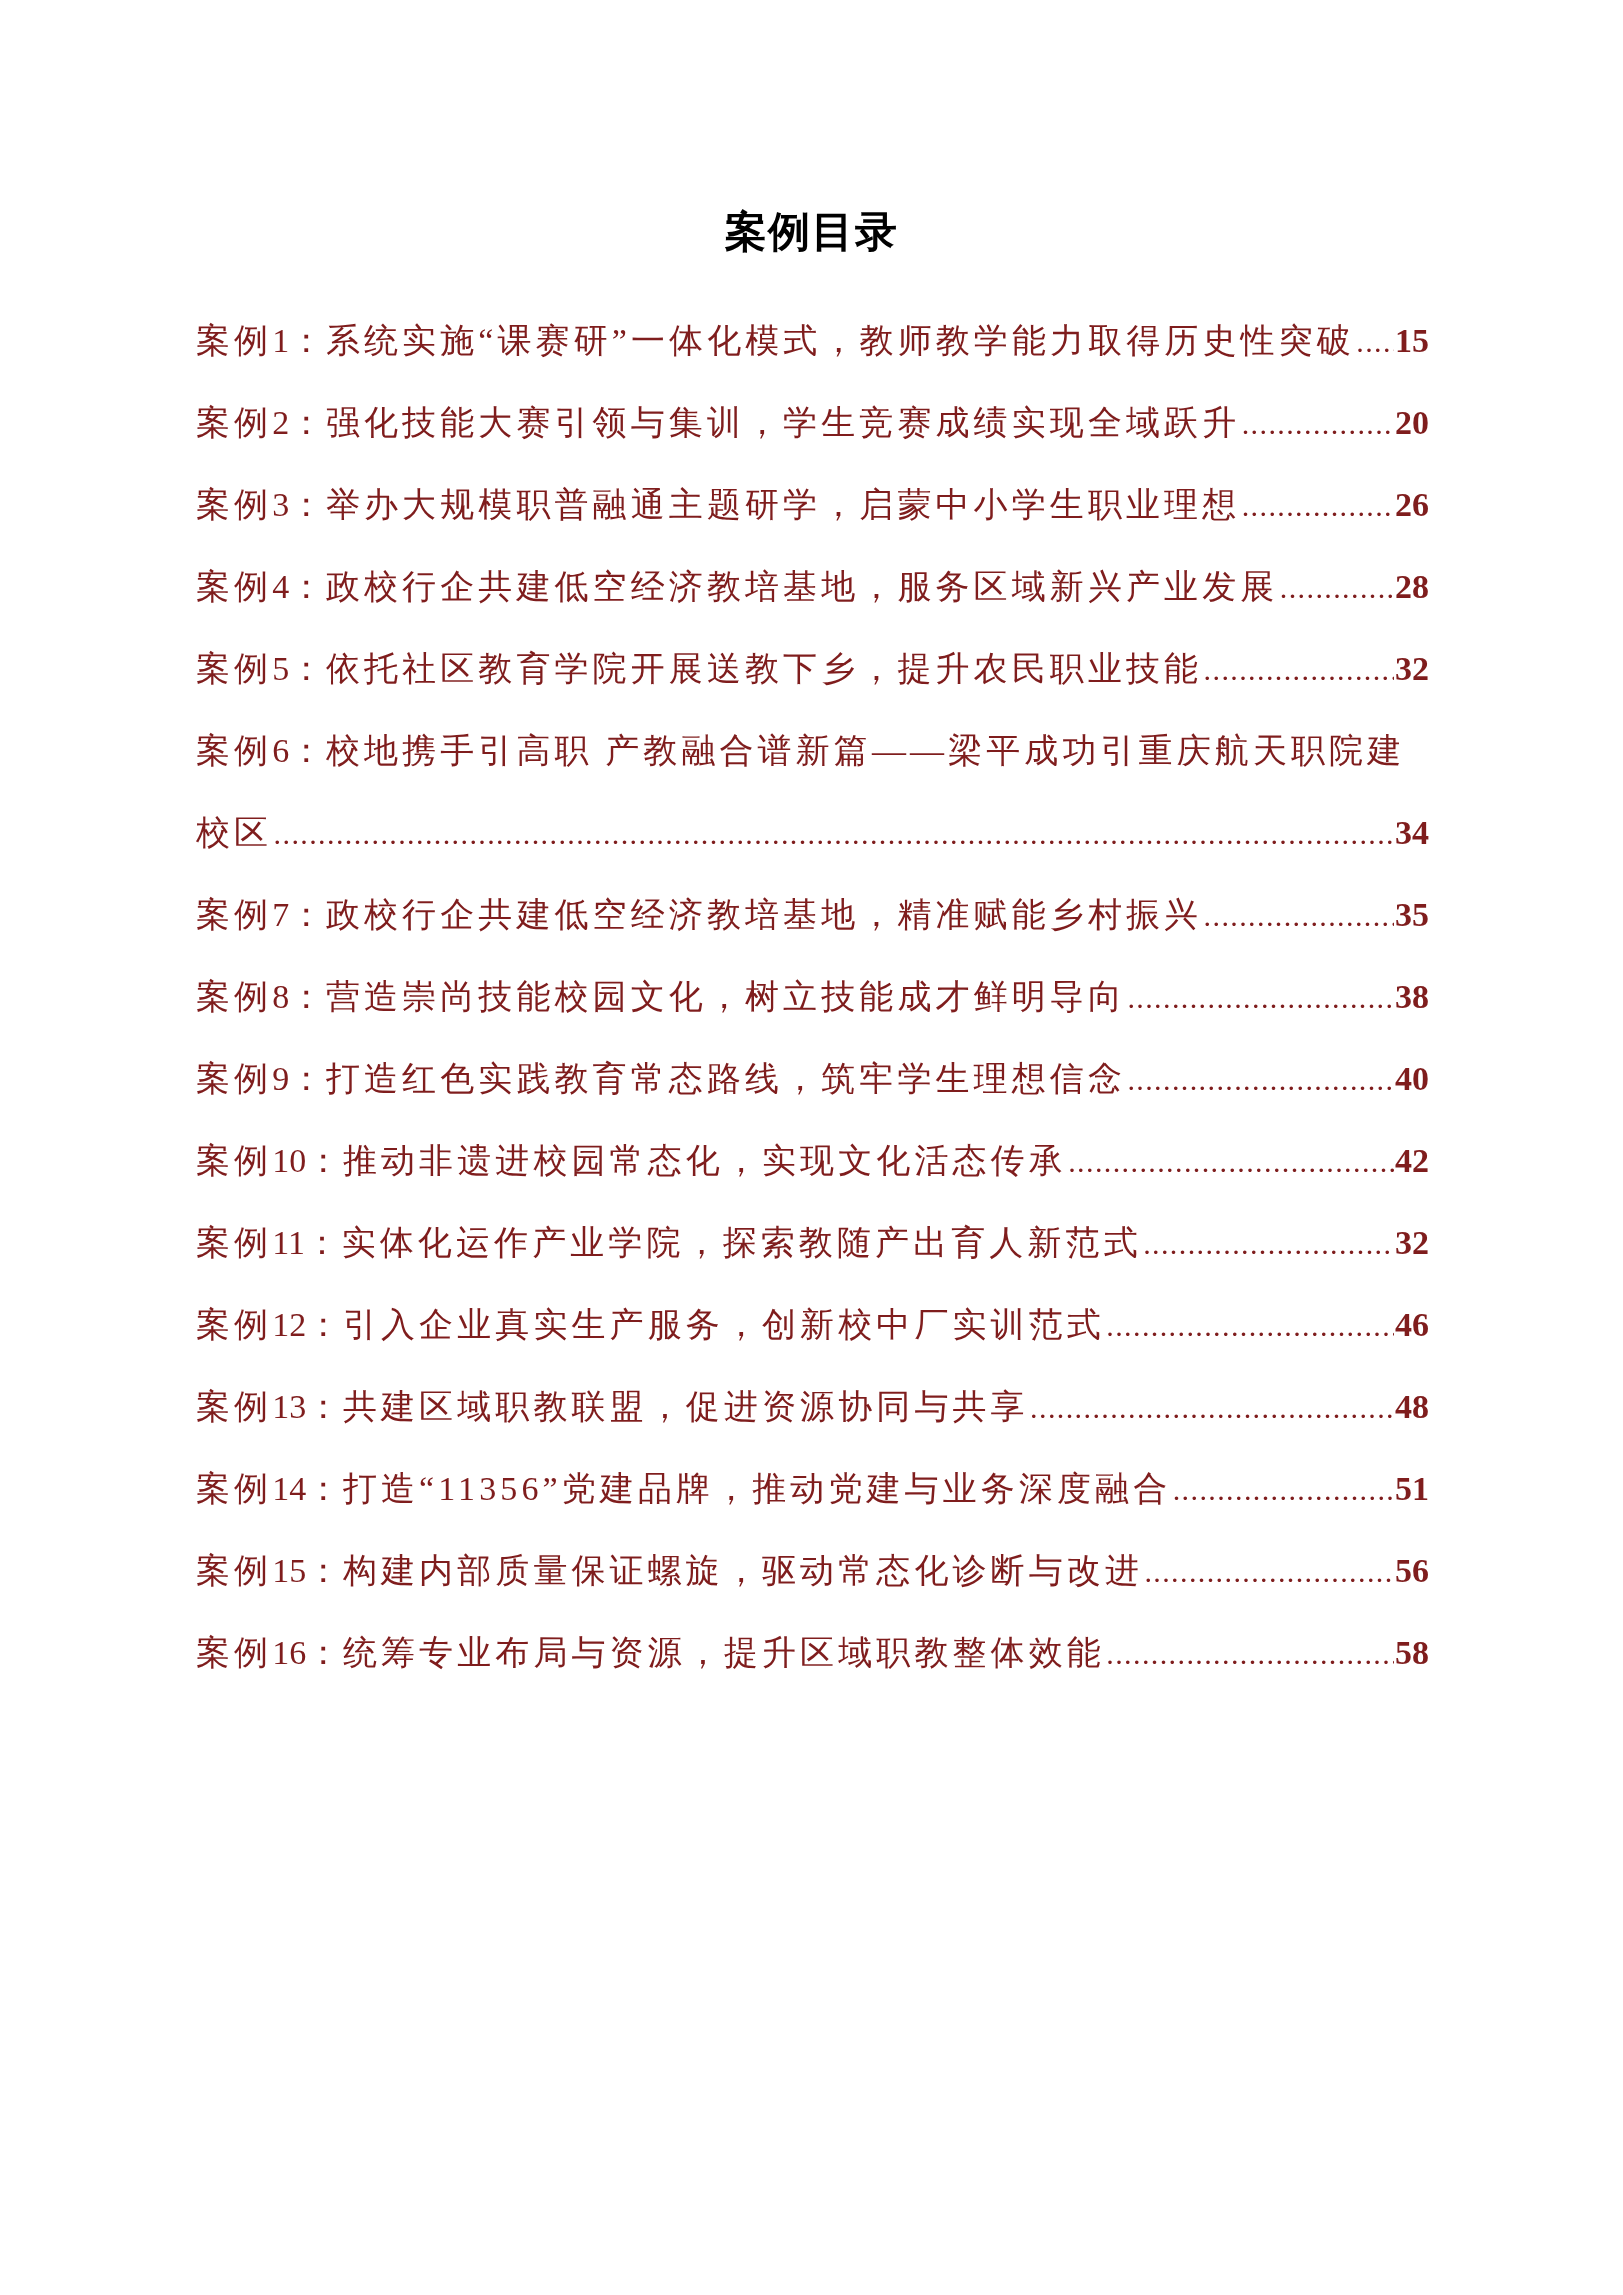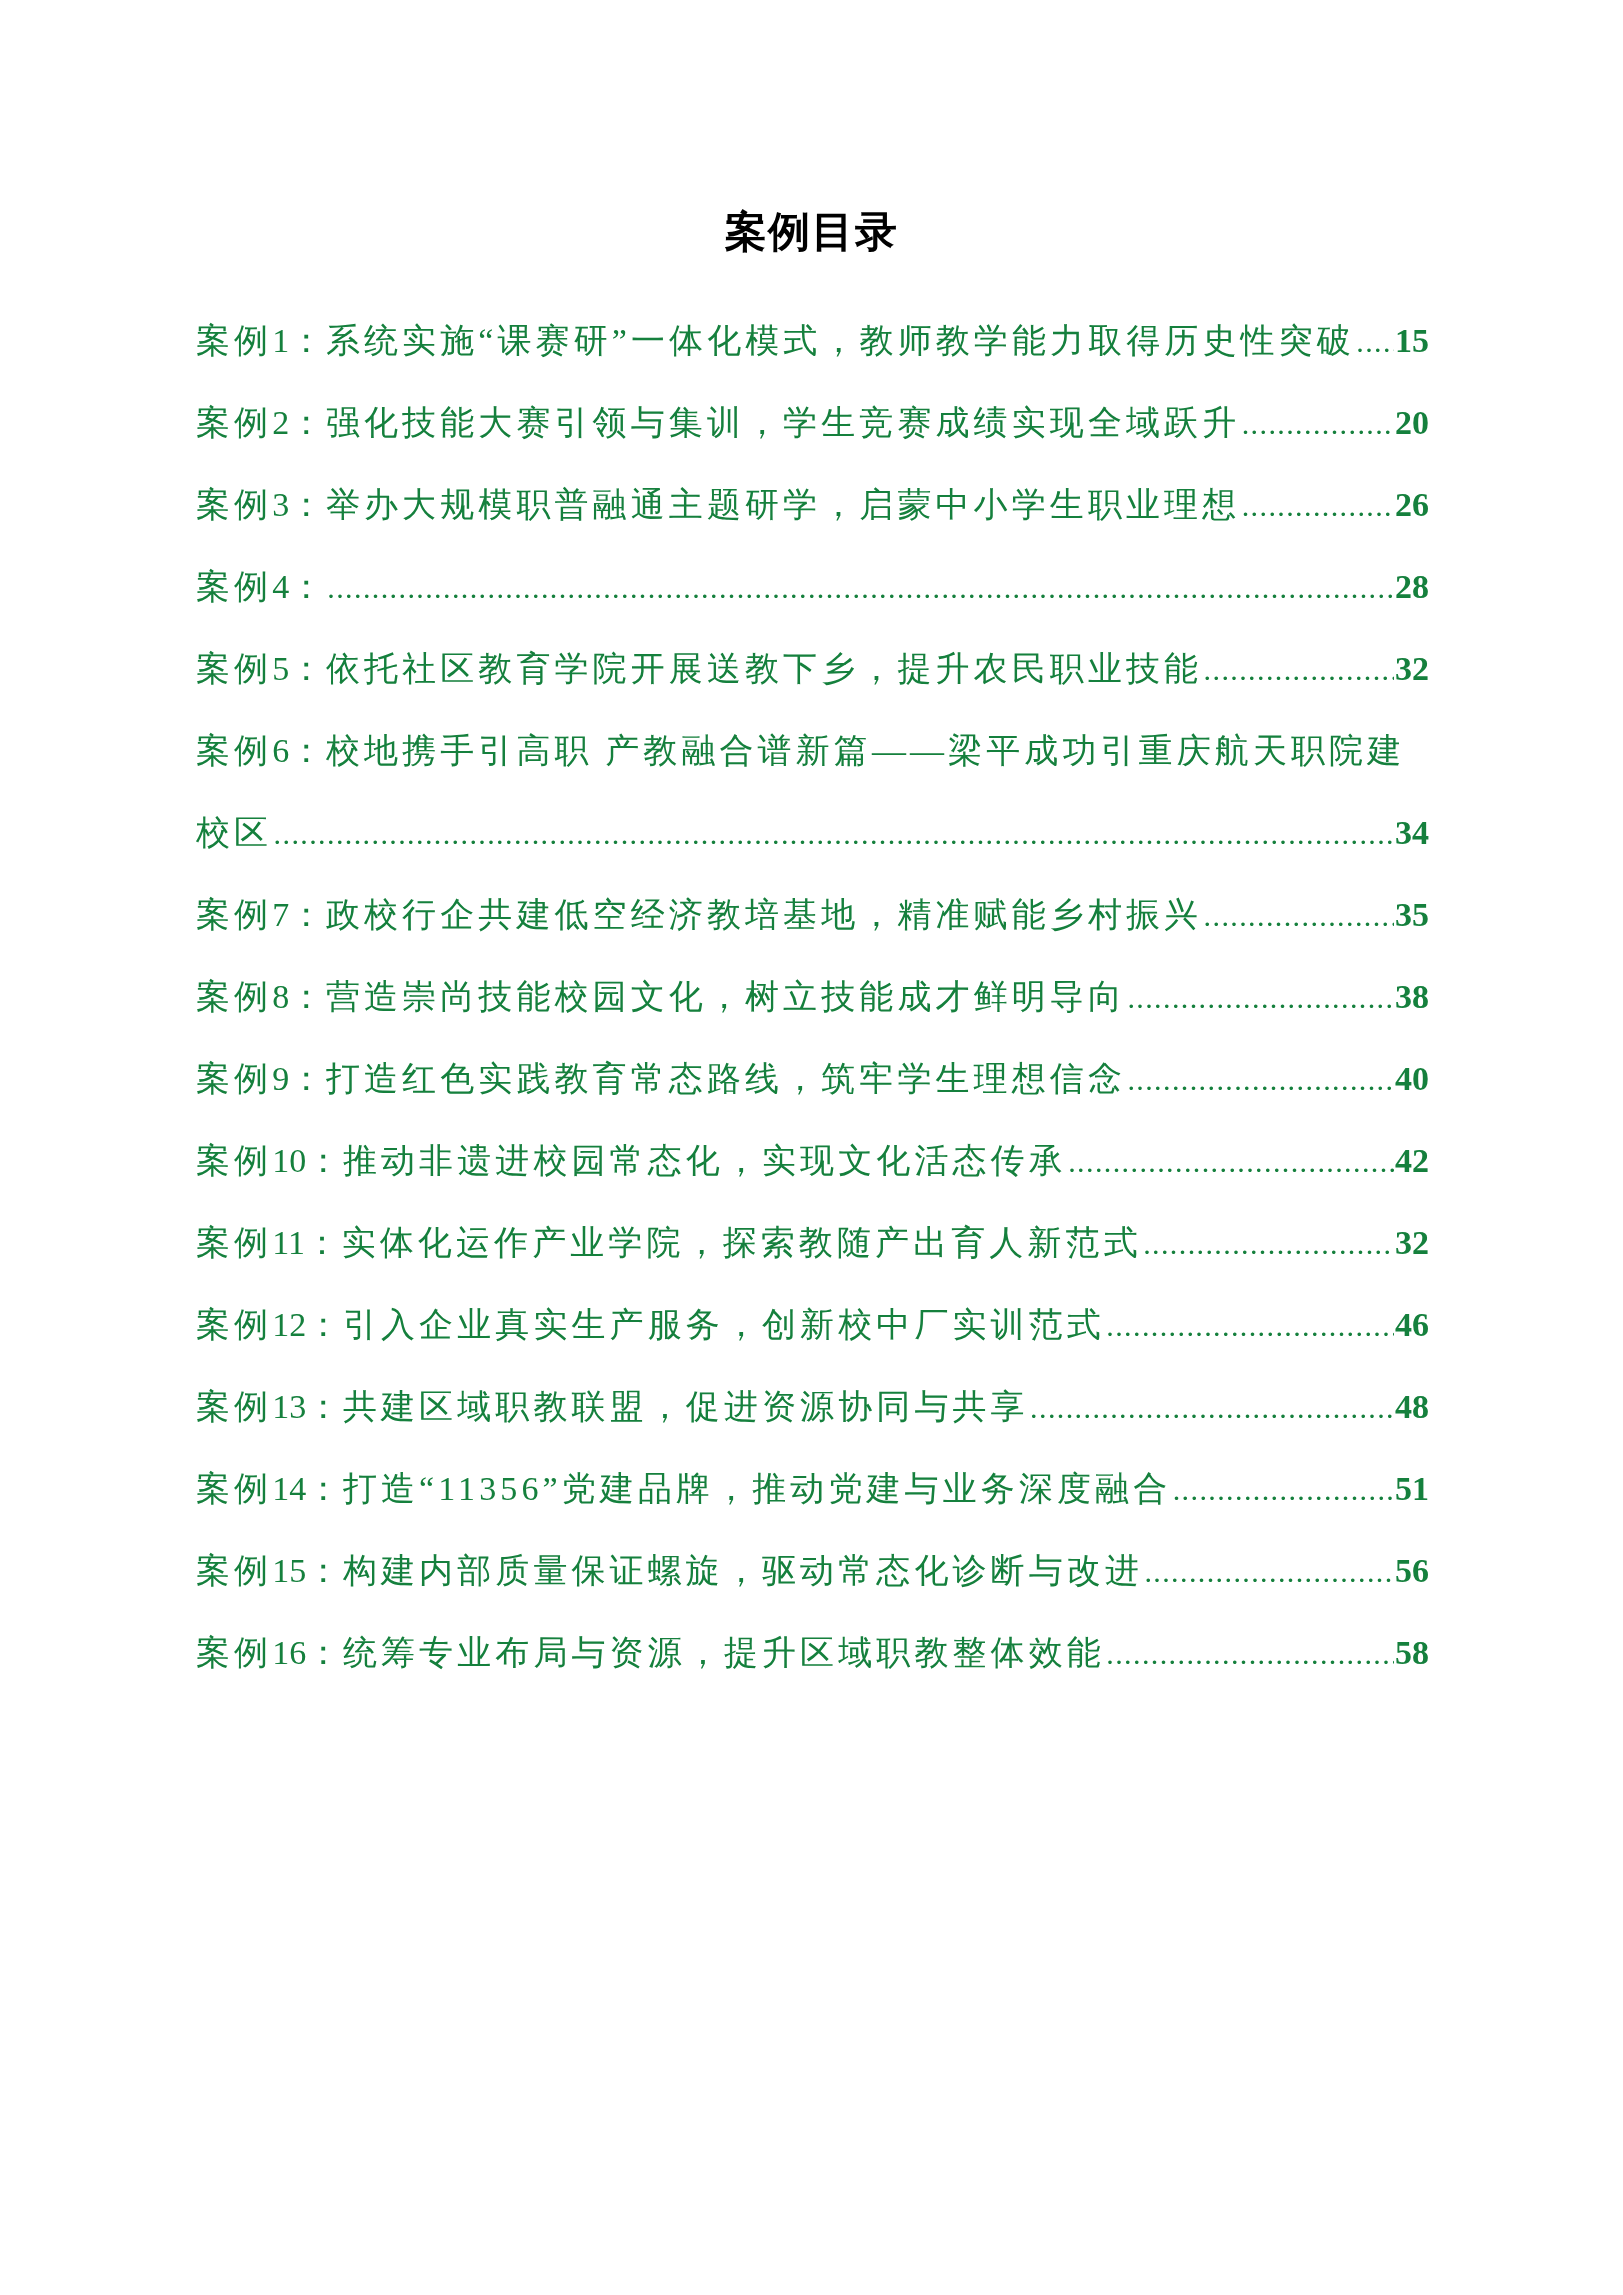--- a/index.html
+++ b/index.html
@@ -41,21 +41,21 @@
       width: 1233px;
     }
     .toc-entry {
       display: flex;
       align-items: baseline;
       height: 82px;
       line-height: 82px;
       font-size: 34px;
       white-space: nowrap;
       text-decoration: none;
-      color: #15803d;
+      color: #7f1d1d;
     }
     .toc-entry .label {
       flex: 0 0 auto;
       letter-spacing: 4.1px;
     }
     .toc-entry .num {
       letter-spacing: 0;
       margin-right: 2.7px;
     }
     .toc-entry .text {
@@ -113,20 +113,21 @@
       <span class="label">案例</span>
         <span class="num">3：</span>
         <span class="text">举办大规模职普融通主题研学，启蒙中小学生职业理想</span>
         <span class="leader"></span>
         <span class="page-num">26</span>
     </a>
 
     <a class="toc-entry">
       <span class="label">案例</span>
         <span class="num">4：</span>
+        <span class="text">政校行企共建低空经济教培基地，服务区域新兴产业发展</span>
         <span class="leader"></span>
         <span class="page-num">28</span>
     </a>
 
     <a class="toc-entry">
       <span class="label">案例</span>
         <span class="num">5：</span>
         <span class="text">依托社区教育学院开展送教下乡，提升农民职业技能</span>
         <span class="leader"></span>
         <span class="page-num">32</span>

